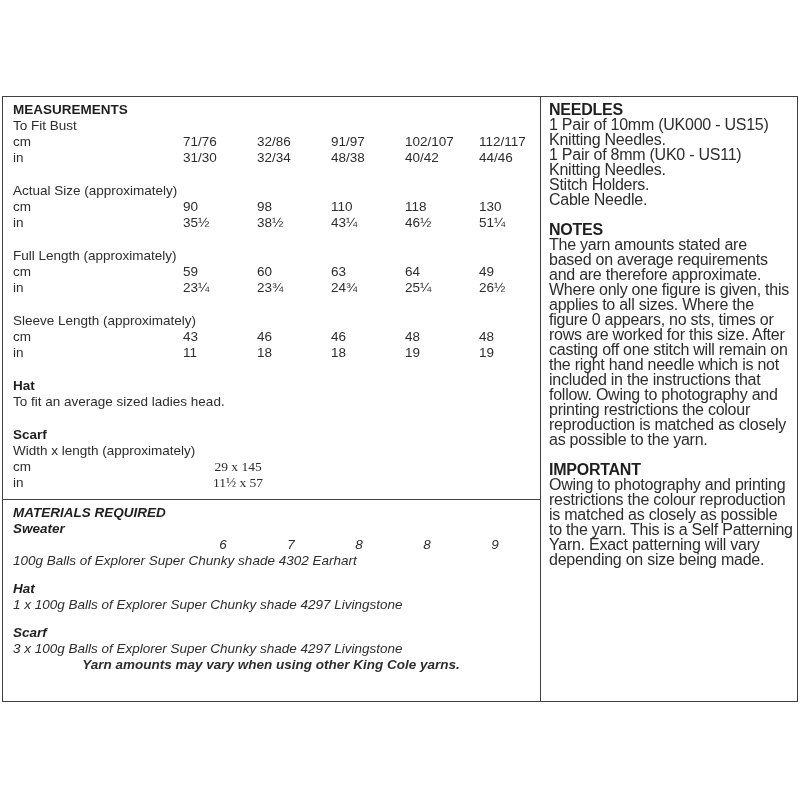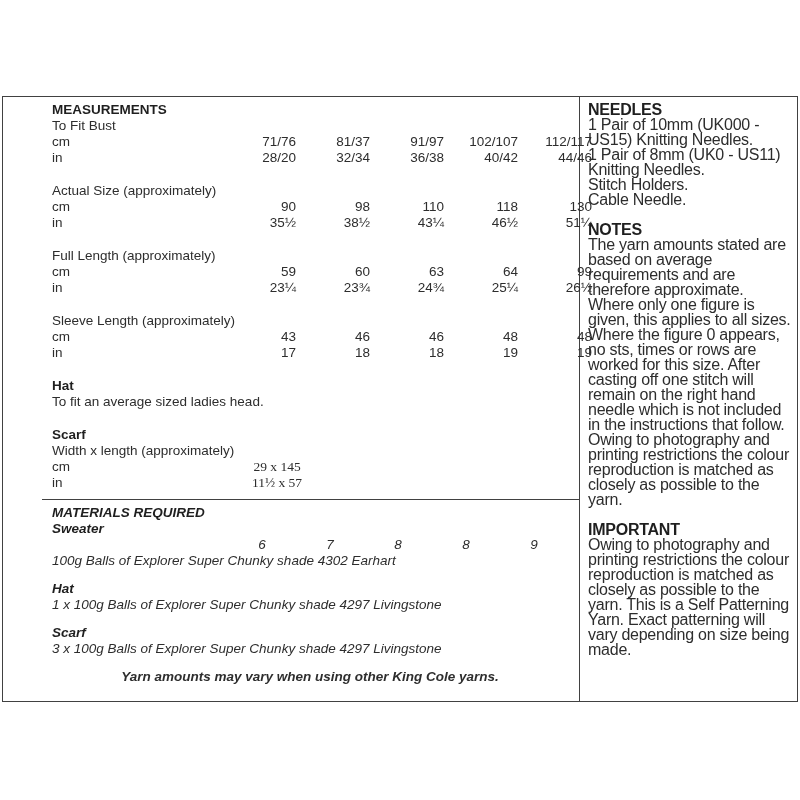--- a/index.html
+++ b/index.html
@@ -1,36 +1,36 @@
 <!DOCTYPE html>
 <html><head>
 <meta charset="utf-8">
 <style>
   * { margin:0; padding:0; box-sizing:border-box; }
   html,body { width:800px; height:800px; background:#ffffff;
     font-family:"Liberation Sans", sans-serif; color:#2d2d2d; }
   .page { position:relative; width:800px; height:800px; background:#fff; }
   .box { position:absolute; left:2px; top:96px; width:796px; height:606px;
-    border:1.5px solid #414141; display:flex;padding-left:39px; }
+    border:1.5px solid #414141; display:flex; }
   
   .col-left { width:538px; border-right:1.5px solid #414141;
     display:flex; flex-direction:column; font-size:13.5px; line-height:16px; }
   .meas { height:403px; border-bottom:1.5px solid #414141; padding:5px 6px 0 10px; }
   .mats { flex:1; padding:5px 6px 0 10px;font-style:italic; }
   .h { font-weight:bold; color:#1f1f1f; }
   .mt17 { margin-top:17px; }
   .mt12 { margin-top:12px; }
   .mrow { display:grid; grid-template-columns:170px 74px 74px 74px 74px 74px; }
   .mrow .lbl { text-align:left; }
-  .mrow .val { text-align:right; }
+  .mrow .val { text-align:left; }
   .qrow { display:grid; grid-template-columns:176px 68px 68px 68px 68px 68px; }
   .qrow .val { text-align:center; }
   .srow { display:grid; grid-template-columns:170px 110px; }
   .srow .val { text-align:center;font-family:Liberation Serif, serif; }
-  .foot { margin-top:12px; width:516px; text-align:center; font-weight:600; }
+  .foot { margin-top:0; width:516px; text-align:center; font-weight:600; }
   
   .col-right { flex:1; padding:5px 4px 0 8px;
     font-size:16px; line-height:15px; letter-spacing:-0.25px; }
   .rsec.mtgap { margin-top:15px; }
   .rline { white-space:normal; }
 </style>
 </head>
 <body>
 
 <div class="page">
@@ -39,30 +39,30 @@
     <div class="col-left">
 
       <div class="meas">
         <div class="h">MEASUREMENTS</div>
 
         <div>
           <div>To Fit Bust</div>
           <div class="mrow">
             <span class="lbl">cm</span>
             <span class="val">71/76</span>
-            <span class="val">81/37</span>
+            <span class="val">32/86</span>
             <span class="val">91/97</span>
             <span class="val">102/107</span>
             <span class="val">112/117</span>
           </div>
           <div class="mrow">
             <span class="lbl">in</span>
-            <span class="val">28/20</span>
+            <span class="val">31/30</span>
             <span class="val">32/34</span>
-            <span class="val">36/38</span>
+            <span class="val">48/38</span>
             <span class="val">40/42</span>
             <span class="val">44/46</span>
           </div>
         </div>
 
         <div class="mt17">
           <div>Actual Size (approximately)</div>
           <div class="mrow">
             <span class="lbl">cm</span>
             <span class="val">90</span>
@@ -82,21 +82,21 @@
         </div>
 
         <div class="mt17">
           <div>Full Length (approximately)</div>
           <div class="mrow">
             <span class="lbl">cm</span>
             <span class="val">59</span>
             <span class="val">60</span>
             <span class="val">63</span>
             <span class="val">64</span>
-            <span class="val">99</span>
+            <span class="val">49</span>
           </div>
           <div class="mrow">
             <span class="lbl">in</span>
             <span class="val">23¼</span>
             <span class="val">23¾</span>
             <span class="val">24¾</span>
             <span class="val">25¼</span>
             <span class="val">26½</span>
           </div>
         </div>
@@ -106,21 +106,21 @@
           <div class="mrow">
             <span class="lbl">cm</span>
             <span class="val">43</span>
             <span class="val">46</span>
             <span class="val">46</span>
             <span class="val">48</span>
             <span class="val">48</span>
           </div>
           <div class="mrow">
             <span class="lbl">in</span>
-            <span class="val">17</span>
+            <span class="val">11</span>
             <span class="val">18</span>
             <span class="val">18</span>
             <span class="val">19</span>
             <span class="val">19</span>
           </div>
         </div>
 
         <div class="mt17">
           <div class="h">Hat</div>
           <div>To fit an average sized ladies head.</div>

